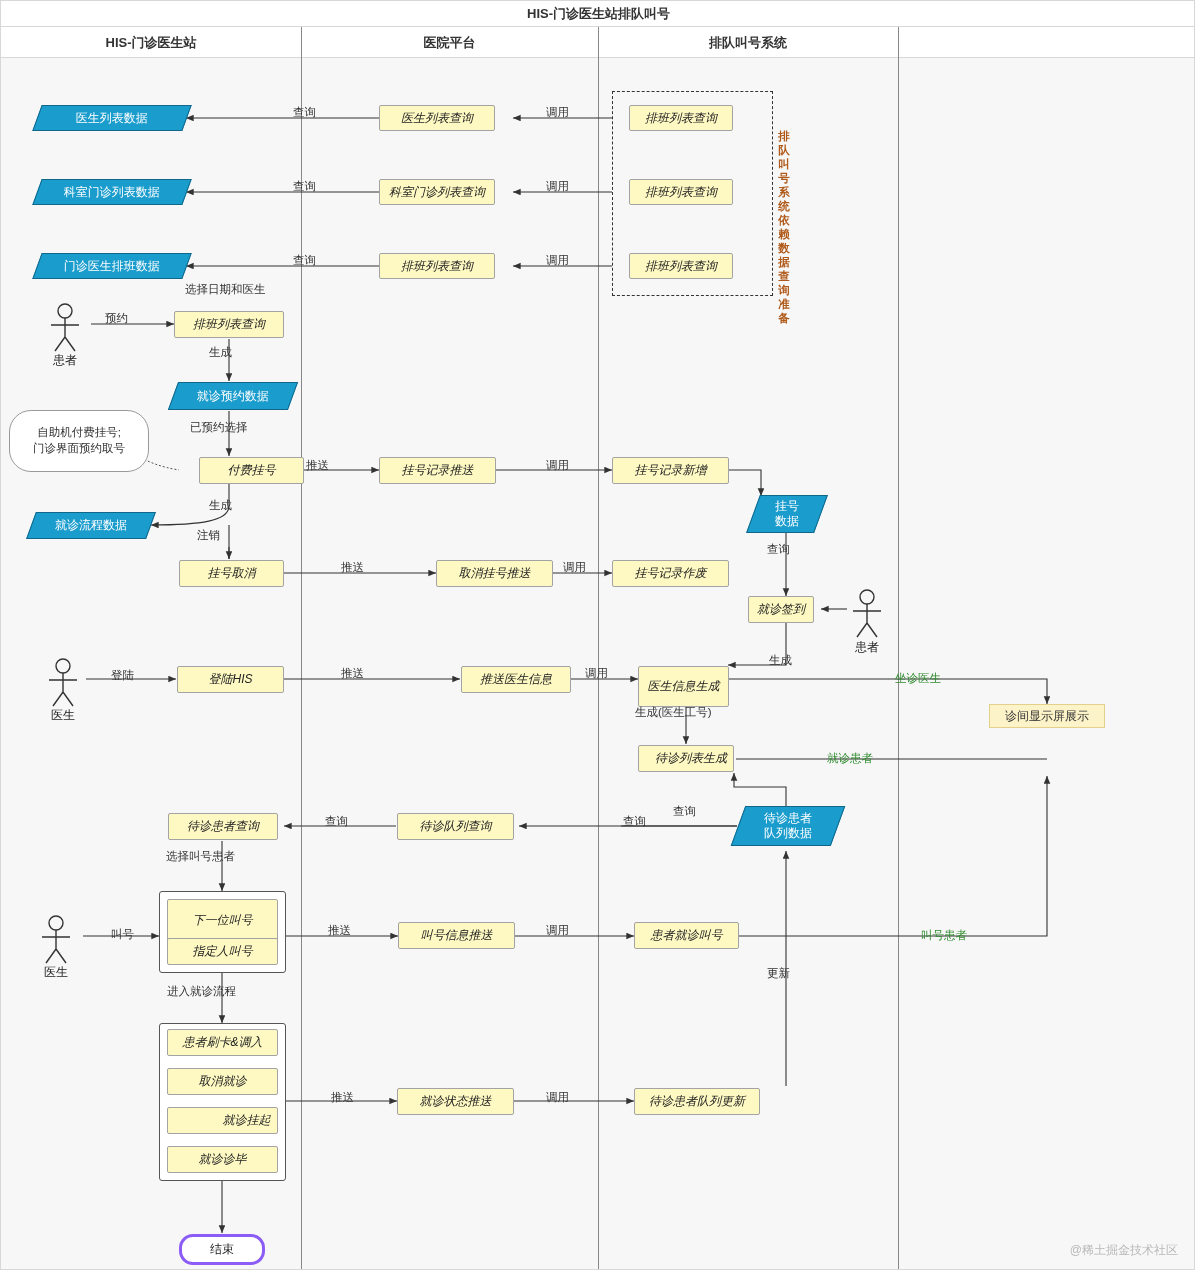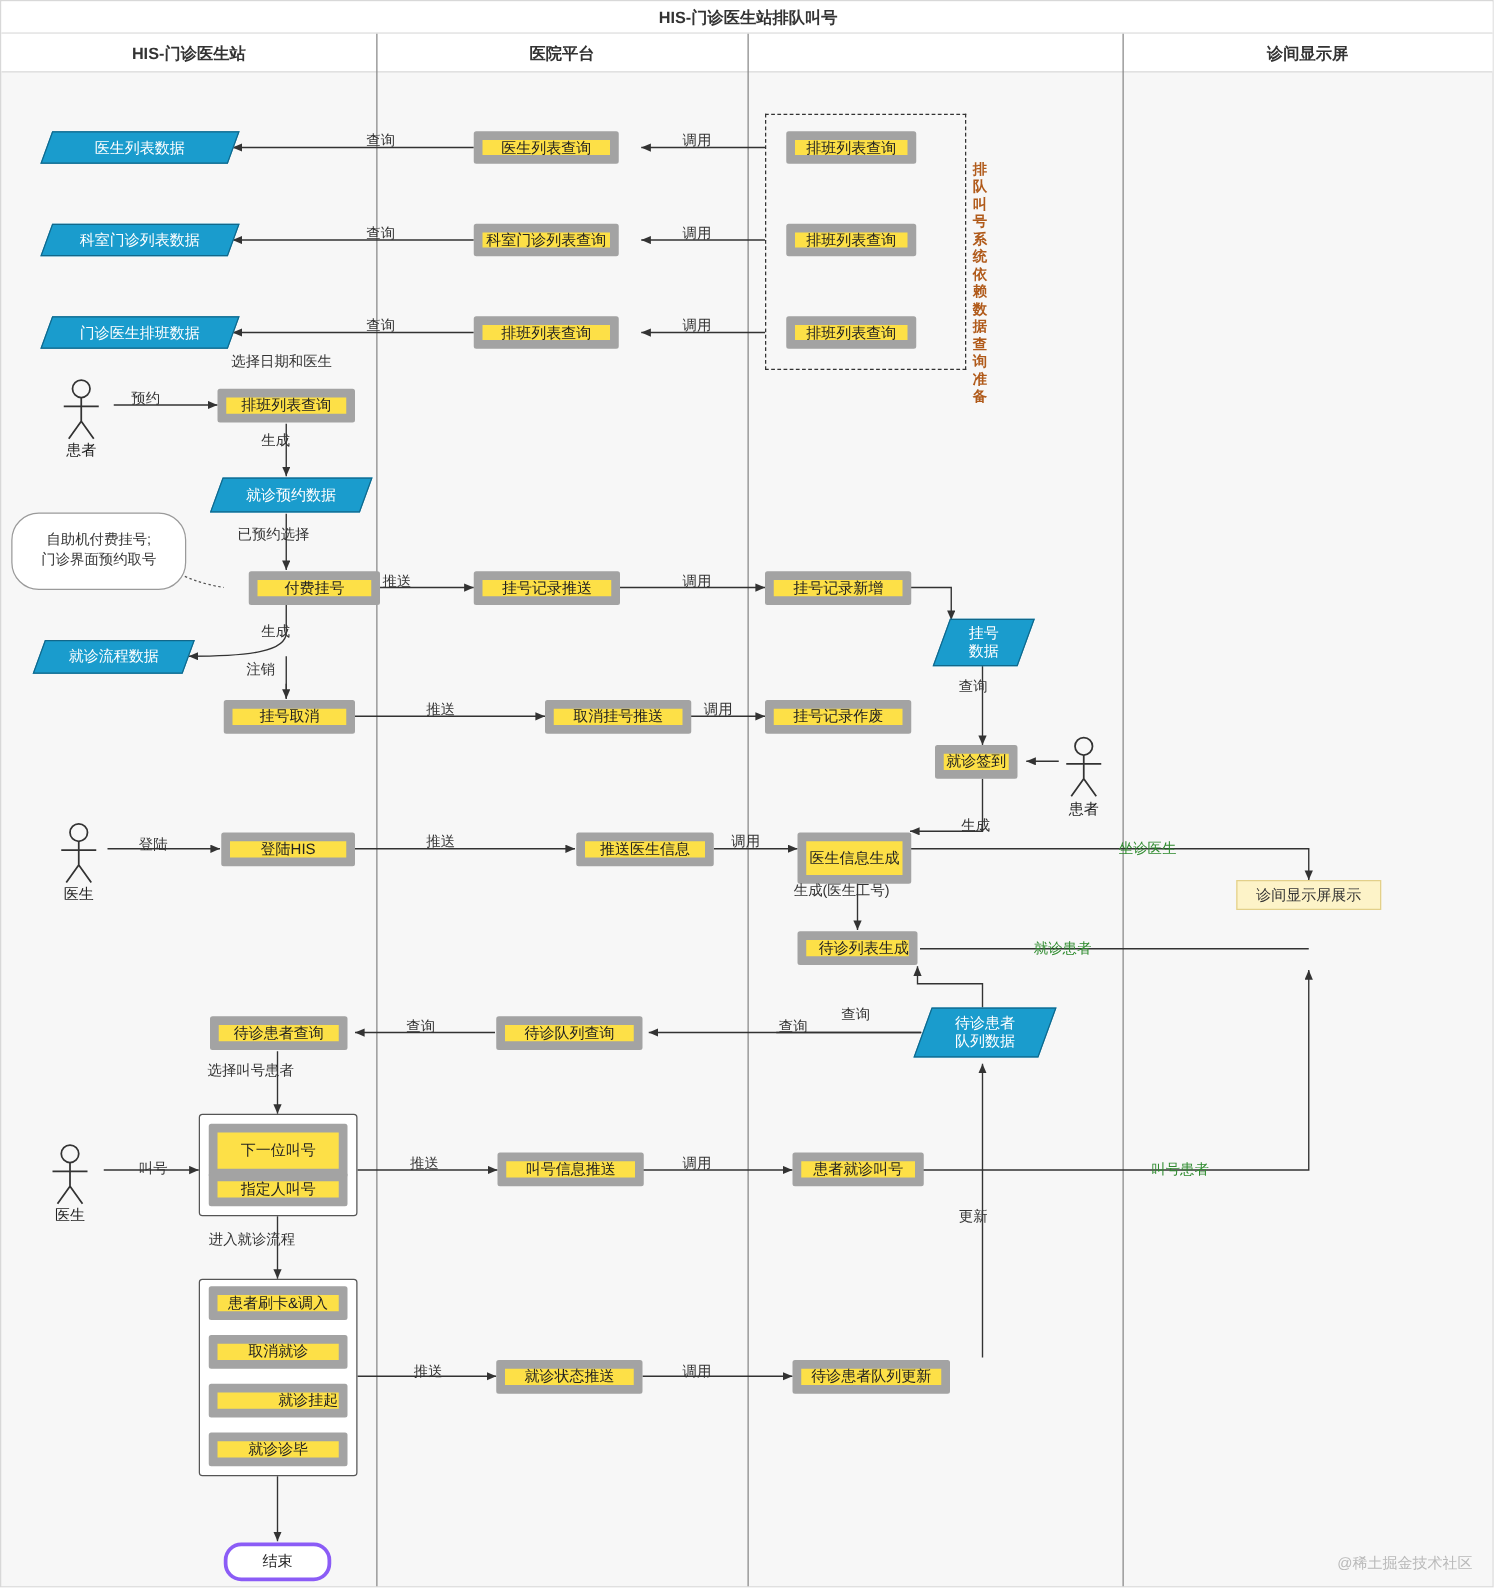--- a/index.html
+++ b/index.html
@@ -5,21 +5,21 @@
   html,body{margin:0;padding:0;background:#fff;}
   body{font-family:"Liberation Sans","DejaVu Sans",sans-serif;}
   #page{position:relative;width:1195px;height:1270px;background:#f7f7f7;border:1px solid #d8d8d8;box-sizing:border-box;overflow:hidden;}
   #title-bar{position:absolute;left:0;top:0;width:1195px;height:26px;background:#fff;border-bottom:1px solid #d8d8d8;box-sizing:border-box;
     display:flex;align-items:center;justify-content:center;font-size:13px;color:#333;font-weight:bold;}
   #lane-head{position:absolute;left:0;top:26px;width:1195px;height:31px;background:#fff;border-bottom:1px solid #d8d8d8;box-sizing:border-box;}
   .lane-title{position:absolute;top:0;height:31px;display:flex;align-items:center;justify-content:center;font-size:13px;color:#333;font-weight:bold;}
   .lane-sep{position:absolute;top:26px;width:1px;background:#888;}
   .node{position:absolute;box-sizing:border-box;display:flex;align-items:center;justify-content:center;text-align:center;
     font-size:12px;color:#222;line-height:1.25;}
-  .proc{background:#fde047;border:7px solid #a3a3a3;border-radius:2px;}
+  .proc{background:#fef9c3;border:1px solid #a3a3a3;border-radius:2px;font-style:italic;}
   .rounded{background:#fff;border:3px solid #8b5cf6;border-radius:14px;}
   .data{background:#1a9ccd;border:1px solid #11678a;color:#fff;font-size:12px;}
   .data .txt{display:block;transform:skewX(20deg);}
   .skew{transform:skewX(-20deg);}
   .note{position:absolute;box-sizing:border-box;background:#fff;border:1px solid #9a9a9a;border-radius:22px;font-size:11.5px;color:#333;
     display:flex;align-items:center;justify-content:center;text-align:center;line-height:1.35;padding:4px 6px;}
   .group-box{position:absolute;border:1px dashed #333;box-sizing:border-box;}
   .vlabel{position:absolute;font-size:11.5px;color:#b05a1a;line-height:1.22;text-align:center;font-weight:bold;}
   .edge-label{position:absolute;font-size:11.5px;color:#333;background:transparent;white-space:nowrap;}
   .edge-label.green{color:#2e8b2e;}
@@ -33,21 +33,21 @@
 </head>
 <body>
 
 <div id="page">
 
   <div id="title-bar">HIS-门诊医生站排队叫号</div>
 
   <div id="lane-head">
     <div class="lane-title" style="left:0px;width:300px;">HIS-门诊医生站</div>
     <div class="lane-title" style="left:300px;width:297px;">医院平台</div>
-    <div class="lane-title" style="left:897px;width:296px;">诊间显示屏</div>
+    <div class="lane-title" style="left:597px;width:300px;">排队叫号系统</div>
   </div>
 
   <div class="lane-sep" style="left:300px;height:1243px;"></div>
   <div class="lane-sep" style="left:597px;height:1243px;"></div>
   <div class="lane-sep" style="left:897px;height:1243px;"></div>
 
   <div class="group-box" style="left:611px;top:90px;width:161px;height:205px;"></div>
   <div class="vlabel" style="left:775px;top:128px;width:16px;white-space:pre-line;">排队
 叫号
 系统

